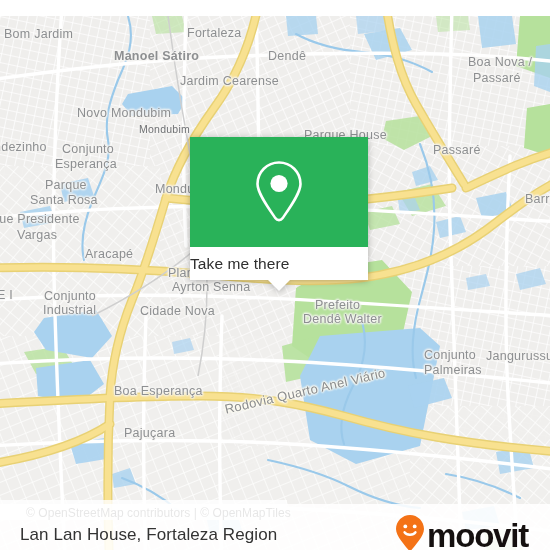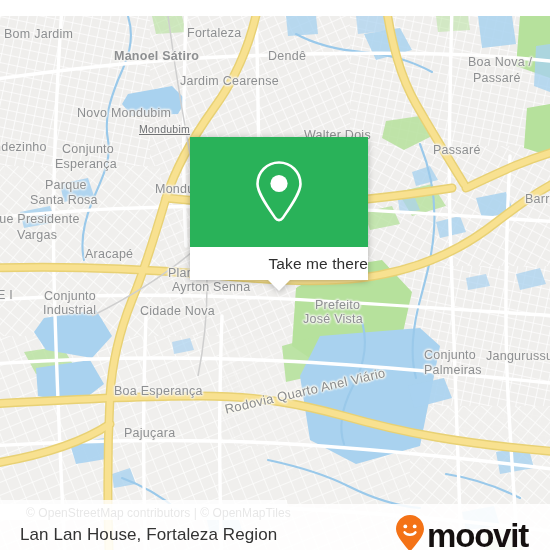--- a/index.html
+++ b/index.html
@@ -35,21 +35,20 @@
     white-space: nowrap;
     line-height: 1.12;
     text-shadow:
       0 0 3px #f6f5f3, 0 0 3px #f6f5f3,
       1px 0 2px #f6f5f3, -1px 0 2px #f6f5f3,
       0 1px 2px #f6f5f3, 0 -1px 2px #f6f5f3;
   }
   .map-label.sm {
     font-size: 10.5px;
     color: #6f7174;
-    text-decoration: underline;
   }
   .road-label {
     position: absolute;
     color: #8a8c8e;
     font-size: 13px;
     white-space: nowrap;
     letter-spacing: .3px;
     text-shadow:
       0 0 3px #fdfbf2, 0 0 3px #fdfbf2,
       1px 0 2px #fdfbf2, -1px 0 2px #fdfbf2,
@@ -70,21 +69,21 @@
     display: flex;
     align-items: center;
     justify-content: center;
   }
   #popup-image svg { display: block; }
   #popup-action {
     height: 33px;
     background: #ffffff;
     display: flex;
     align-items: center;
-    justify-content: flex-end;
+    justify-content: flex-start;
     position: relative;
   }
   #popup-action-label {
     font-size: 15.5px;
     color: #2f2f2f;
     letter-spacing: .1px;
   }
   #popup-tail {
     position: absolute;
     left: 50%;
@@ -297,41 +296,41 @@
 
     <div id="map-label-layer">
         <div class="map-label" style="left: 4px; top: 11px; color: rgb(141, 143, 145);">Bom Jardim</div>
         <div class="map-label" style="left: 187px; top: 10px; color: rgb(141, 143, 145);">Fortaleza</div>
         <div class="map-label" style="left: 114px; top: 33px; color: rgb(141, 143, 145); font-weight: bold;">Manoel Sátiro</div>
         <div class="map-label" style="left: 268px; top: 33px; color: rgb(141, 143, 145);">Dendê</div>
         <div class="map-label" style="left: 468px; top: 39px; color: rgb(141, 143, 145);">Boa Nova /</div>
         <div class="map-label" style="left: 473px; top: 55px; color: rgb(141, 143, 145);">Passaré</div>
         <div class="map-label" style="left: 180px; top: 58px; color: rgb(141, 143, 145);">Jardim Cearense</div>
         <div class="map-label" style="left: 77px; top: 90px; color: rgb(141, 143, 145);">Novo Mondubim</div>
-        <div class="map-label" style="left: 304px; top: 112px; color: rgb(141, 143, 145);">Walter Dois</div>
+        <div class="map-label" style="left: 304px; top: 112px; color: rgb(141, 143, 145);">Parque House</div>
         <div class="map-label sm" style="left: 139px; top: 108px; color: rgb(111, 113, 116);">Mondubim</div>
         <div class="map-label" style="left: 433px; top: 127px; color: rgb(141, 143, 145);">Passaré</div>
         <div class="map-label" style="left: -6px; top: 124px; color: rgb(141, 143, 145);">ndezinho</div>
         <div class="map-label" style="left: 62px; top: 126px; color: rgb(141, 143, 145);">Conjunto</div>
         <div class="map-label" style="left: 55px; top: 141px; color: rgb(141, 143, 145);">Esperança</div>
         <div class="map-label" style="left: 155px; top: 166px; color: rgb(141, 143, 145);">Mondu</div>
         <div class="map-label" style="left: 45px; top: 162px; color: rgb(141, 143, 145);">Parque</div>
         <div class="map-label" style="left: 30px; top: 177px; color: rgb(141, 143, 145);">Santa Rosa</div>
         <div class="map-label" style="left: 525px; top: 176px; color: rgb(141, 143, 145);">Barro</div>
         <div class="map-label" style="left: -8px; top: 196px; color: rgb(141, 143, 145);">que Presidente</div>
         <div class="map-label" style="left: 17px; top: 212px; color: rgb(141, 143, 145);">Vargas</div>
         <div class="map-label" style="left: 85px; top: 231px; color: rgb(141, 143, 145);">Aracapé</div>
         <div class="map-label" style="left: 168px; top: 250px; color: rgb(141, 143, 145);">Plan</div>
         <div class="map-label" style="left: 172px; top: 264px; color: rgb(141, 143, 145);">Ayrton Senna</div>
         <div class="map-label" style="left: 44px; top: 273px; color: rgb(141, 143, 145);">Conjunto</div>
         <div class="map-label" style="left: 43px; top: 287px; color: rgb(141, 143, 145); text-align: center;">Industrial</div>
         <div class="map-label" style="left: -3px; top: 272px; color: rgb(141, 143, 145);">E I</div>
         <div class="map-label" style="left: 140px; top: 288px; color: rgb(141, 143, 145);">Cidade Nova</div>
         <div class="map-label" style="left: 315px; top: 282px; color: rgb(141, 143, 145);">Prefeito</div>
-        <div class="map-label" style="left: 303px; top: 296px; color: rgb(141, 143, 145);">José Vista</div>
+        <div class="map-label" style="left: 303px; top: 296px; color: rgb(141, 143, 145);">Dendê Walter</div>
         <div class="map-label" style="left: 424px; top: 332px; color: rgb(141, 143, 145);">Conjunto</div>
         <div class="map-label" style="left: 486px; top: 333px; color: rgb(141, 143, 145);">Jangurussu</div>
         <div class="map-label" style="left: 424px; top: 347px; color: rgb(141, 143, 145);">Palmeiras</div>
         <div class="map-label" style="left: 114px; top: 368px; color: rgb(141, 143, 145);">Boa Esperança</div>
         <div class="map-label" style="left: 124px; top: 410px; color: rgb(141, 143, 145);">Pajuçara</div>
       </div>
     <div id="road-label-layer">
         <div class="road-label" style="left: 305px; top: 375px; transform: translate(-50%, -50%) rotate(-13deg);">Rodovia Quarto Anel Viário</div>
       </div>
   </div>

